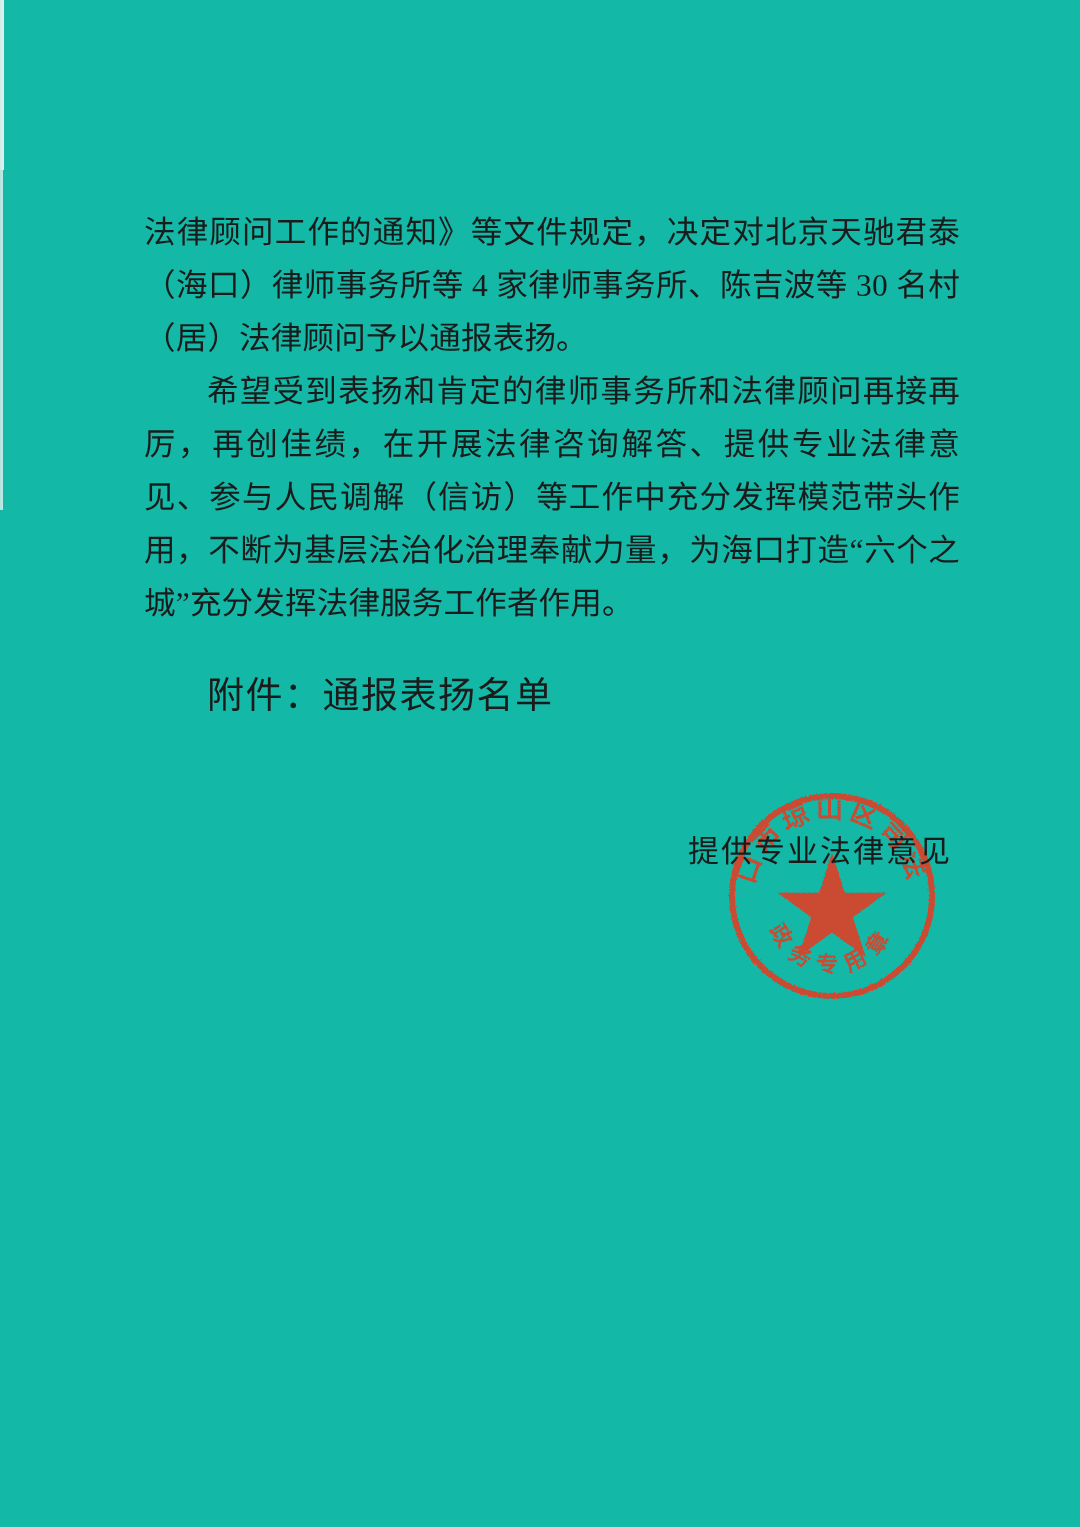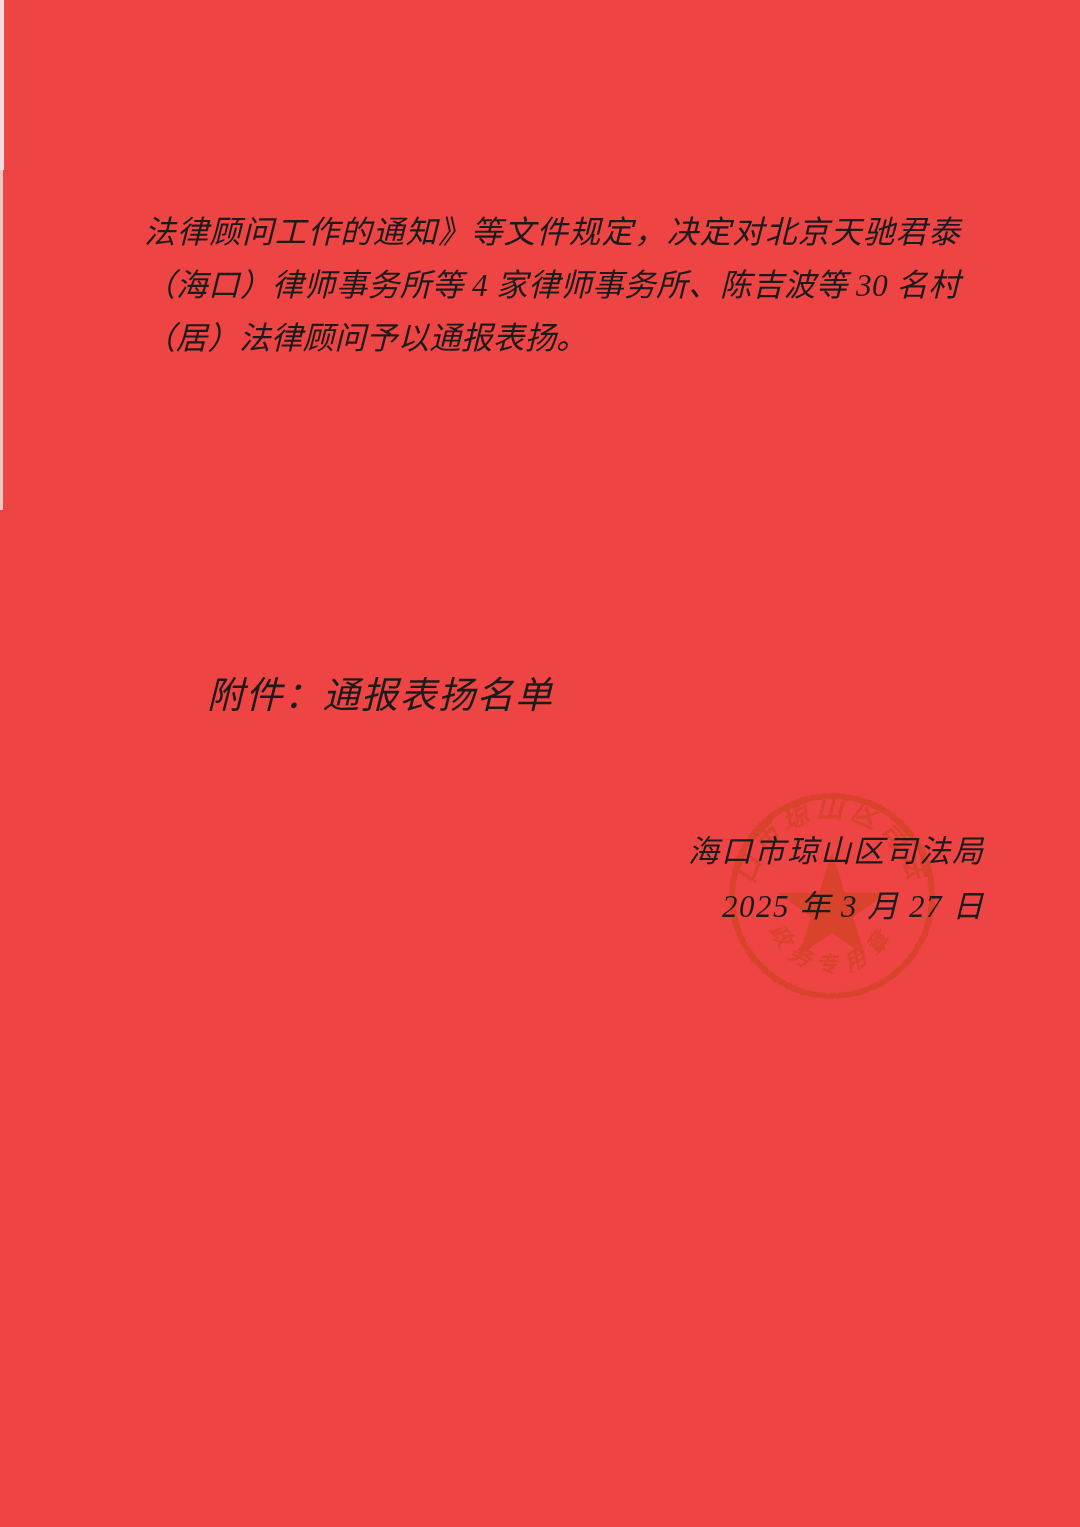--- a/index.html
+++ b/index.html
@@ -8,24 +8,23 @@
     padding: 0;
     background: #ffffff;
   }
   body {
     font-family: "Liberation Serif", "DejaVu Serif", serif;
   }
   .page {
     position: relative;
     width: 1080px;
     height: 1527px;
-    background: #ef4444;
+    background: #14b8a6;
     overflow: hidden;
     box-sizing: border-box;
-    font-style: italic;
   }
   
   .scan-edge-left {
     position: absolute;
     left: 0;
     top: 0;
     width: 4px;
     height: 170px;
     background: linear-gradient(to right, #f2f2f2, #ffffff);
     opacity: .85;
@@ -119,20 +118,21 @@
 <body>
 
 <div class="page">
 
   <div class="scan-edge-left"></div>
   <div class="scan-edge-left2"></div>
 
   <div class="body-text">
     <p class="para">法律顾问工作的通知》等文件规定，决定对北京天驰君泰（海口）律师事务所等 4 家律师事务所、陈吉波等 30 名村（居）法律顾问予以通报表扬。</p>
 
+    <p class="para indent">希望受到表扬和肯定的律师事务所和法律顾问再接再厉，再创佳绩，在开展法律咨询解答、提供专业法律意见、参与人民调解（信访）等工作中充分发挥模范带头作用，不断为基层法治化治理奉献力量，为海口打造“六个之城”充分发挥法律服务工作者作用。</p>
   </div>
 
   <div class="attachment">附件：通报表扬名单</div>
 
   <div class="seal">
     <svg viewBox="0 0 210 210" xmlns="http://www.w3.org/2000/svg">
       <defs>
 
         <filter id="inkRough" x="-20%" y="-20%" width="140%" height="140%">
           <feTurbulence type="fractalNoise" baseFrequency="0.55" numOctaves="4" seed="7" result="noise"></feTurbulence>
@@ -163,17 +163,16 @@
 
       <g filter="url(#inkRough2)" fill="#d8422c" font-family="'Liberation Serif','DejaVu Serif',serif" font-size="22" font-weight="bold" letter-spacing="10">
         <text>
           <textPath href="#arcBot" startOffset="50%" text-anchor="middle">政务专用章</textPath>
         </text>
       </g>
     </svg>
   </div>
 
   <div class="signature-block">
-    <div class="sign-org">海口市琼山区司法局</div>
-    <div class="sign-date">2025 年 3 月 27 日</div>
+    <div class="sign-org">提供专业法律意见</div>
   </div>
 
 </div>
 
 </body></html>

